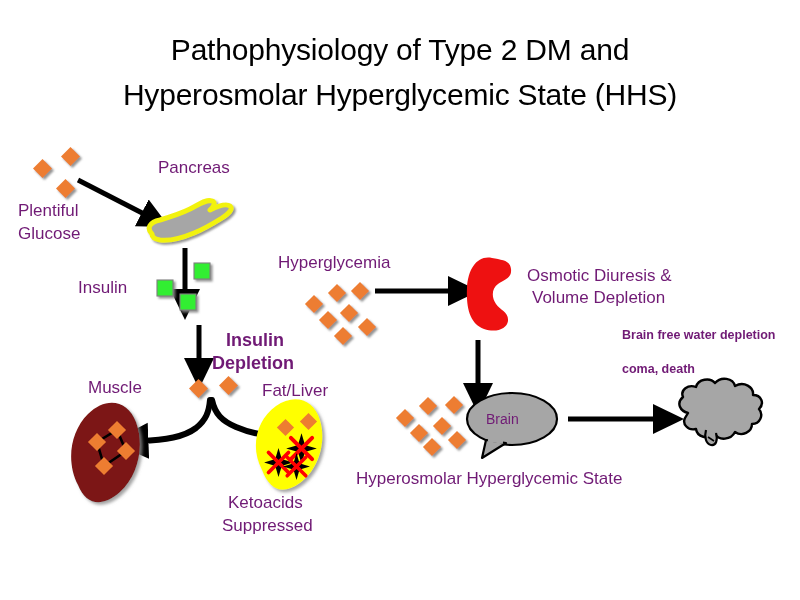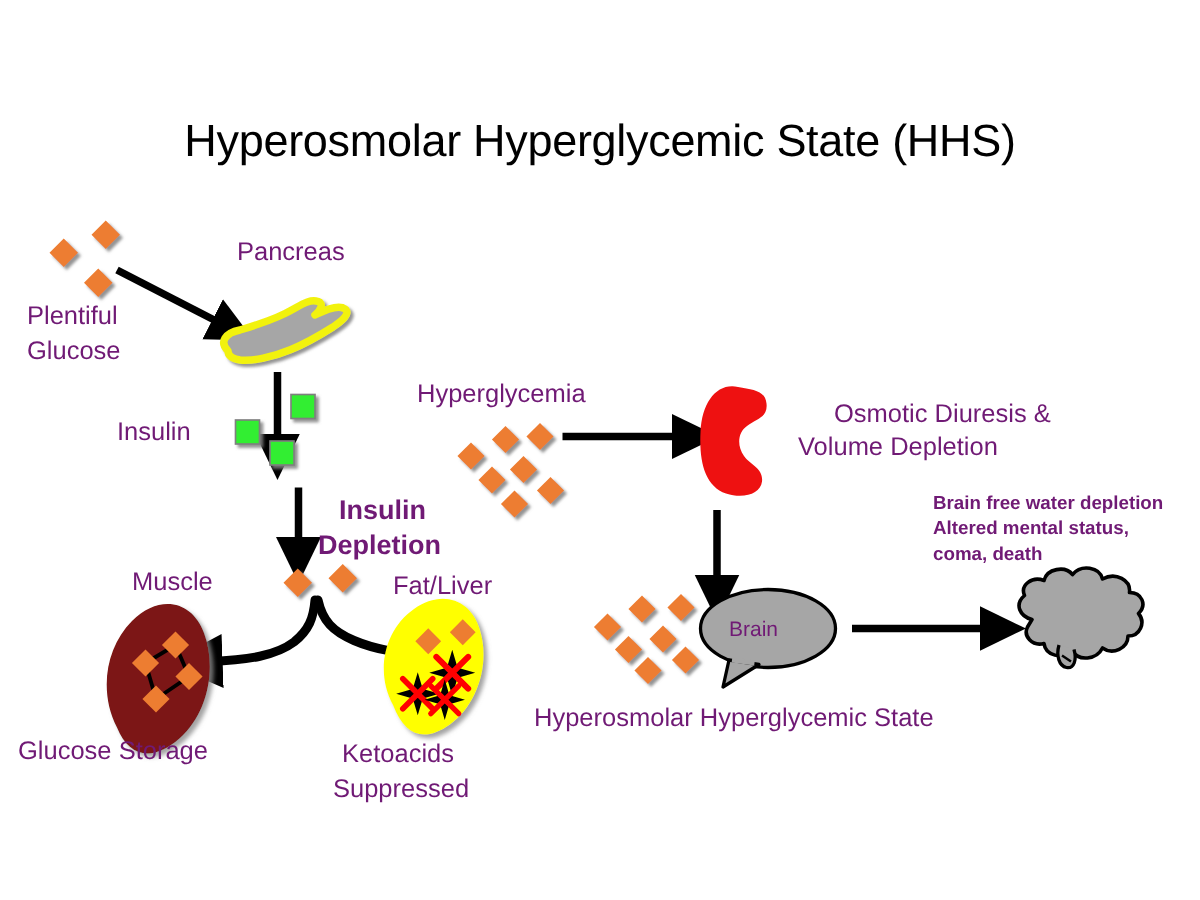--- a/index.html
+++ b/index.html
@@ -17,20 +17,21 @@
   .lbl.small{font-size:12.5px;line-height:16px;font-weight:600;}
 
   svg{position:absolute;left:0;top:0;overflow:visible;}
   .blk{fill:none;stroke:#000;}
 </style>
 </head>
 <body>
 
 <div id="canvas">
 
+  <div class="ttl" id="title-line-1">Pathophysiology of Type 2 DM and</div>
   <div class="ttl" id="title-line-2">Hyperosmolar Hyperglycemic State (HHS)</div>
 
   <svg width="800" height="600" viewBox="0 0 800 600">
     <defs>
       <marker id="ah" markerWidth="7" markerHeight="7" refX="1.4" refY="3" orient="auto">
         <path d="M0,0 L6.2,3 L0,6 Z" fill="#000"></path>
       </marker>
       <filter id="sh" x="-60%" y="-60%" width="240%" height="240%">
         <feDropShadow dx="2" dy="2" stdDeviation="0.9" flood-color="#808080" flood-opacity="0.85"></feDropShadow>
       </filter>
@@ -167,32 +168,30 @@
   <div class="lbl" style="left:18px;top:223px;">Glucose</div>
 
   <div class="lbl" style="left:158px;top:157px;">Pancreas</div>
 
   <div class="lbl" style="left:78px;top:277px;">Insulin</div>
 
   <div class="lbl bold" style="left:226px;top:330px;">Insulin</div>
   <div class="lbl bold" style="left:212px;top:353px;">Depletion</div>
 
   <div class="lbl" style="left:88px;top:377px;">Muscle</div>
-  <div class="lbl" style="left:12px;top:490px;">Glucose Storage</div>
 
   <div class="lbl" style="left:262px;top:380px;">Fat/Liver</div>
   <div class="lbl" style="left:228px;top:492px;">Ketoacids</div>
   <div class="lbl" style="left:222px;top:515px;">Suppressed</div>
 
   <div class="lbl" style="left:278px;top:252px;">Hyperglycemia</div>
 
-  <div class="lbl" style="left:527px;top:265px;margin-left:29px;">Osmotic Diuresis &amp;</div>
+  <div class="lbl" style="left:527px;top:265px;">Osmotic Diuresis &amp;</div>
   <div class="lbl" style="left:532px;top:287px;">Volume Depletion</div>
 
   <div class="lbl small" style="left:622px;top:327px;">Brain free water depletion</div>
-  <div class="lbl small" style="left:622px;top:344px;">Altered mental status,</div>
   <div class="lbl small" style="left:622px;top:361px;">coma, death</div>
 
   <div class="lbl" style="left:486px;top:409px;font-size:14px;">Brain</div>
 
   <div class="lbl" style="left:356px;top:468px;">Hyperosmolar Hyperglycemic State</div>
 
 </div>
 
 </body></html>

